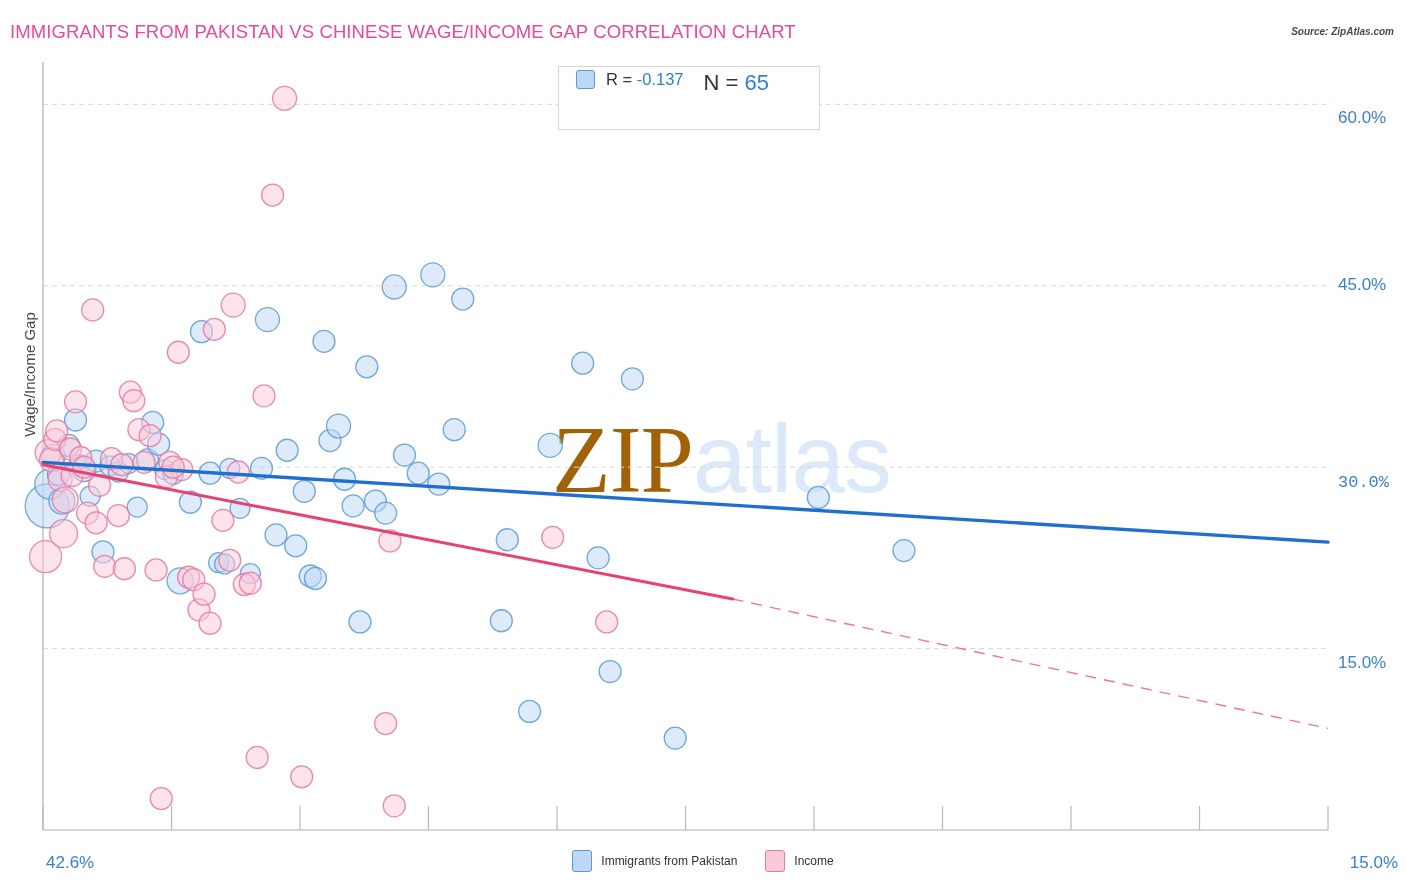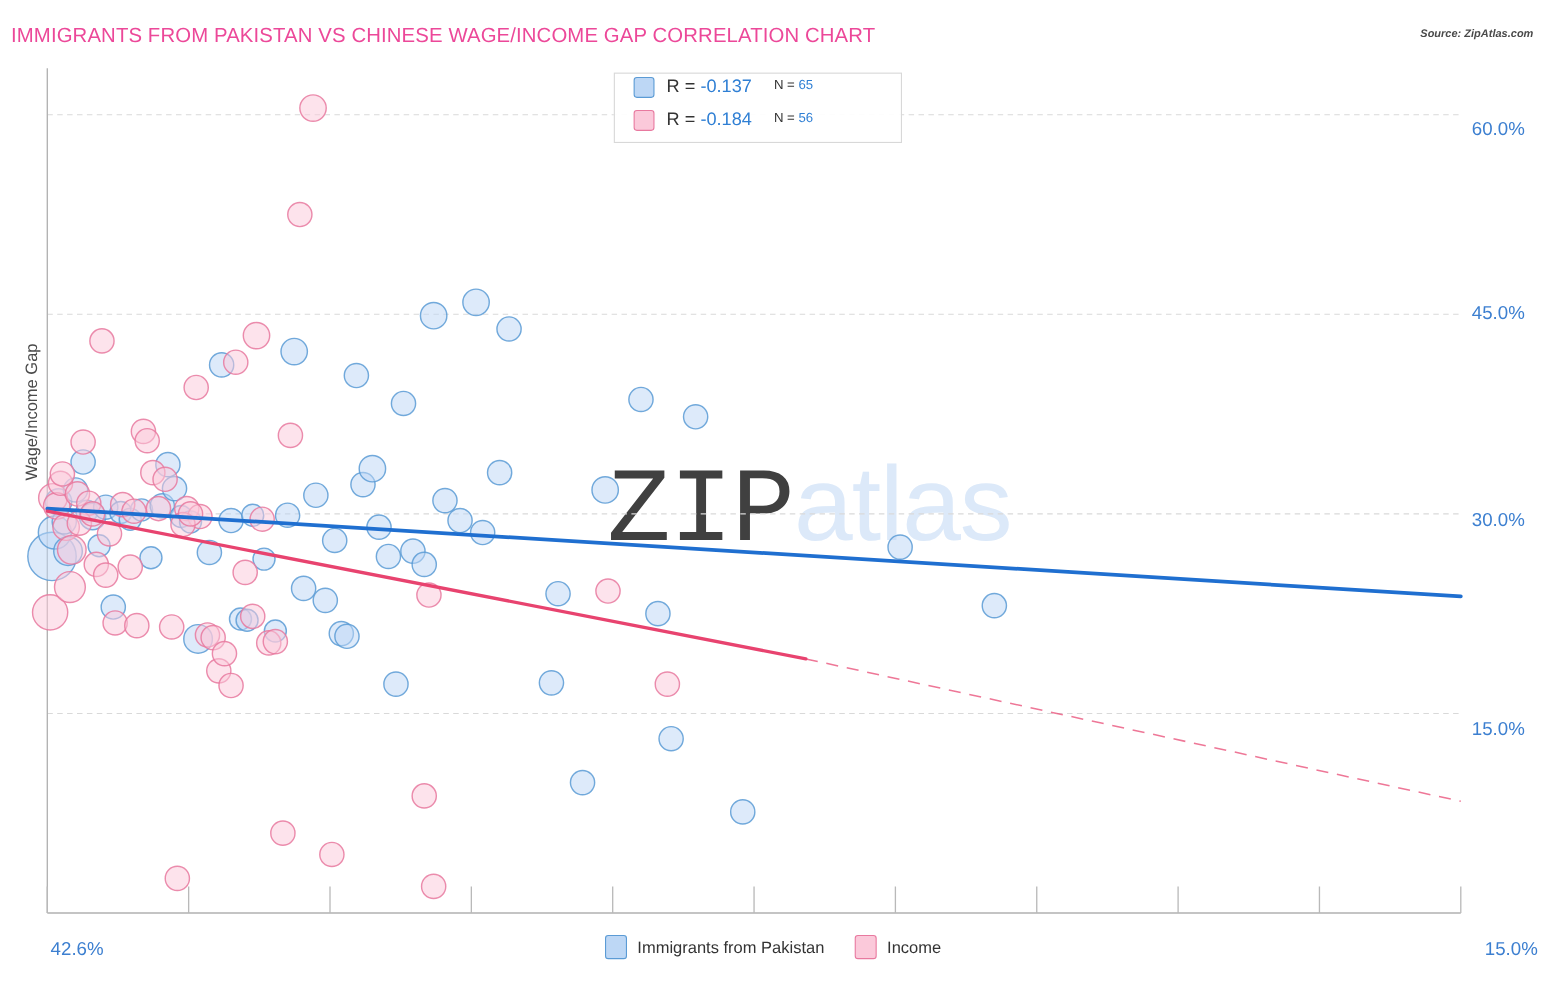--- a/index.html
+++ b/index.html
@@ -96,21 +96,21 @@
   .stat-txt {
     font-size: 16.5px;
     color: #333333;
     white-space: nowrap;
   }
   .stat-val {
     color: #2f7fd4;
   }
   .stat-n {
     margin-left: 20px;
-    font-size: 12px;
+    font-size: 22px;
     color: #333333;
     white-space: nowrap;
   }
 
   .bottom-legend {
     position: absolute;
     left: 0;
     top: 850px;
     width: 1406px;
     display: flex;
@@ -123,37 +123,37 @@
     align-items: center;
     gap: 9px;
   }
   .bl-sw {
     width: 20px;
     height: 22px;
     border-radius: 3px;
     box-sizing: border-box;
   }
   .bl-txt {
-    font-size: 15px;
+    font-size: 12px;
     color: #333333;
     white-space: nowrap;
   }
   .watermark {
     position: absolute;
     left: 552px;
     top: 404px;
     font-size: 96px;
     letter-spacing: -1px;
     white-space: nowrap;
     pointer-events: none;
     user-select: none;
   }
   .wm-zip {
-    font-family: Liberation Mono, monospace;
-    color: #404040;
+    font-family: Liberation Serif, serif;
+    color: #a16207;
   }
   .wm-atlas {
     font-family: "Liberation Sans", sans-serif;
     color: #dce9f9;
     text-align: right;
   }
 </style>
 </head>
 <body>
 
@@ -311,36 +311,31 @@
         <circle cx="121.81" cy="464.75" r="11" fill="#fbc9da" fill-opacity="0.52" stroke="#e8799f" stroke-width="1.3" stroke-opacity="0.85"></circle>
         <circle cx="63.56" cy="533.69" r="14" fill="#fbc9da" fill-opacity="0.52" stroke="#e8799f" stroke-width="1.3" stroke-opacity="0.85"></circle>
       </g>
       <line x1="43.00" y1="462.33" x2="1328.00" y2="542.15" stroke="#1f6fd0" stroke-width="3.4" stroke-linecap="round"></line>
       <line x1="43.00" y1="464.75" x2="732.62" y2="599.00" stroke="#e8436f" stroke-width="3" stroke-linecap="round"></line>
       <line x1="732.62" y1="599.00" x2="1328.00" y2="728.41" stroke="#e8436f" stroke-width="1.4" stroke-dasharray="11,8" stroke-opacity="0.72"></line>
     </svg>
 
   <div class="axis-label ytick" id="yt0" style="top: 108.331px;">60.0%</div>
   <div class="axis-label ytick" id="yt1" style="top: 275px;">45.0%</div>
-  <div class="axis-label ytick" id="yt2" style="top: 463px;">30.0%</div>
+  <div class="axis-label ytick" id="yt2" style="top: 473px; font-family: Liberation Mono, monospace;">30.0%</div>
   <div class="axis-label ytick" id="yt3" style="top: 652.583px;">15.0%</div>
 
   <div class="axis-label xtick-left">42.6%</div>
   <div class="axis-label xtick-right">15.0%</div>
 
   <div class="stat-box">
     <div class="stat-row">
       <span class="swatch sw-blue"></span>
       <span class="stat-txt"><span>R =</span> <span class="stat-val">-0.137</span></span>
       <span class="stat-n"><span>N =</span> <span class="stat-val">65</span></span>
-    </div>
-    <div class="stat-row">
-      <span class="swatch sw-pink"></span>
-      <span class="stat-txt"><span>R =</span> <span class="stat-val">-0.184</span></span>
-      <span class="stat-n"><span>N =</span> <span class="stat-val">56</span></span>
     </div>
   </div>
 
   <div class="bottom-legend">
     <div class="bl-item">
       <span class="bl-sw" id="bls0" style="background: rgb(189, 215, 245); border: 1px solid rgb(91, 155, 213);"></span>
       <span class="bl-txt">Immigrants from Pakistan</span>
     </div>
     <div class="bl-item">
       <span class="bl-sw" id="bls1" style="background: rgb(251, 201, 218); border: 1px solid rgb(232, 121, 159);"></span>

